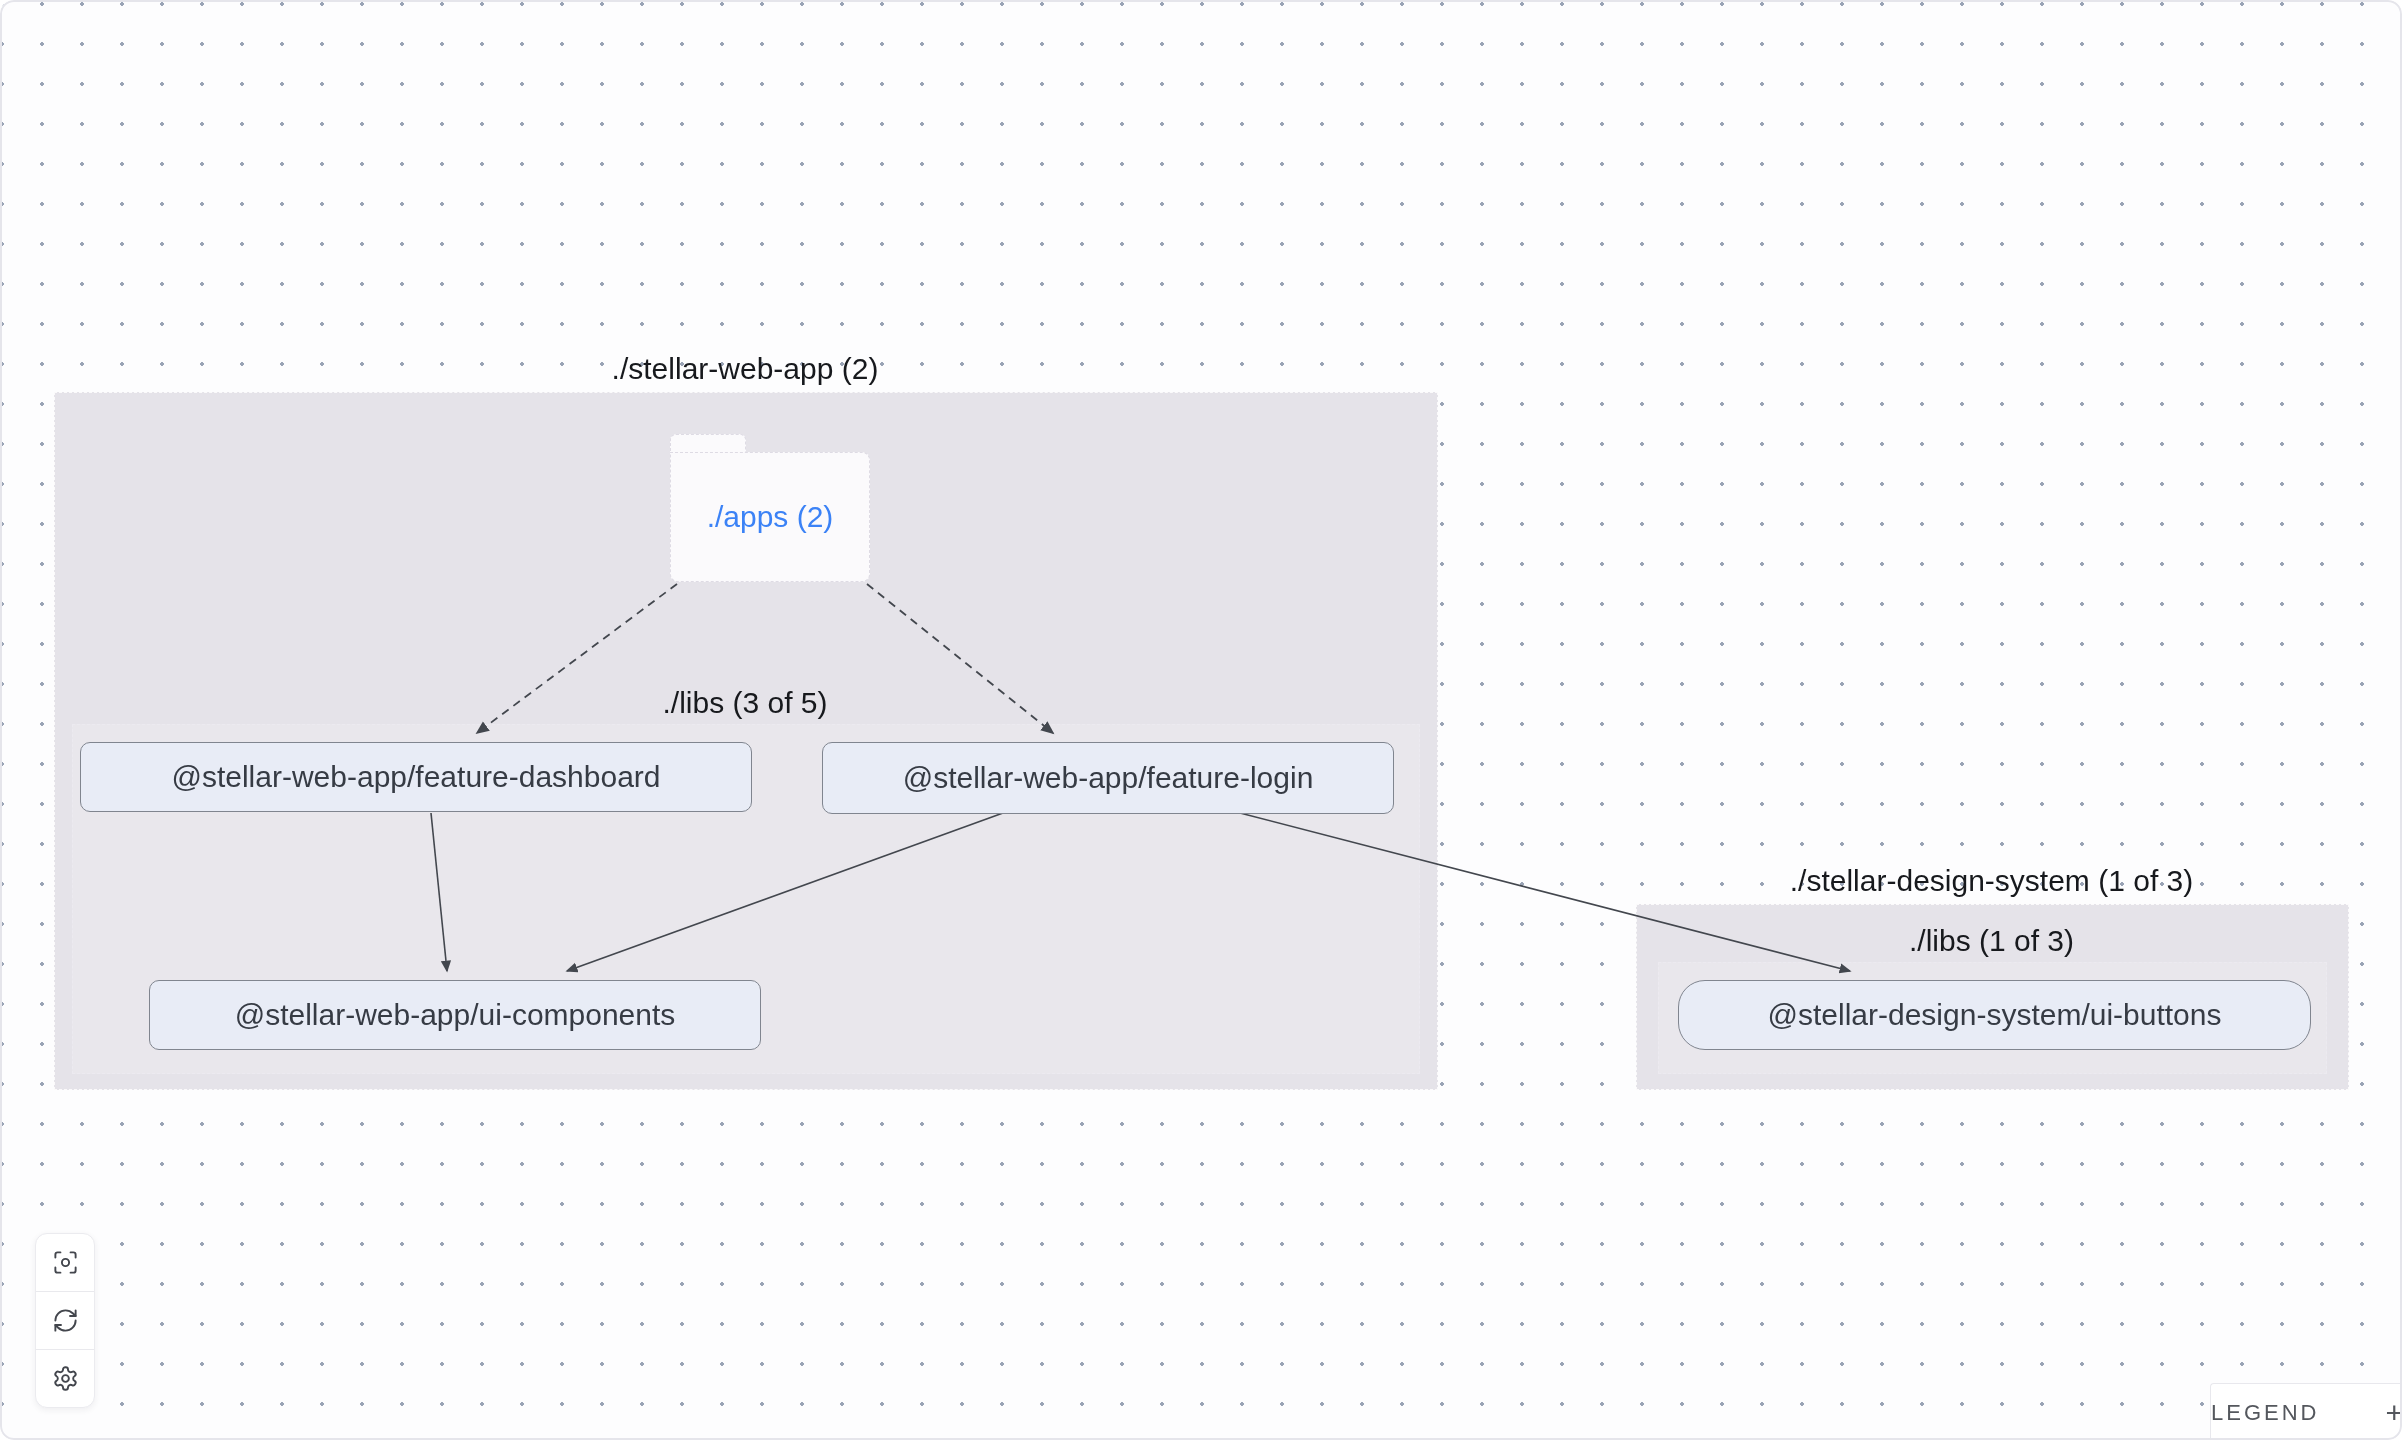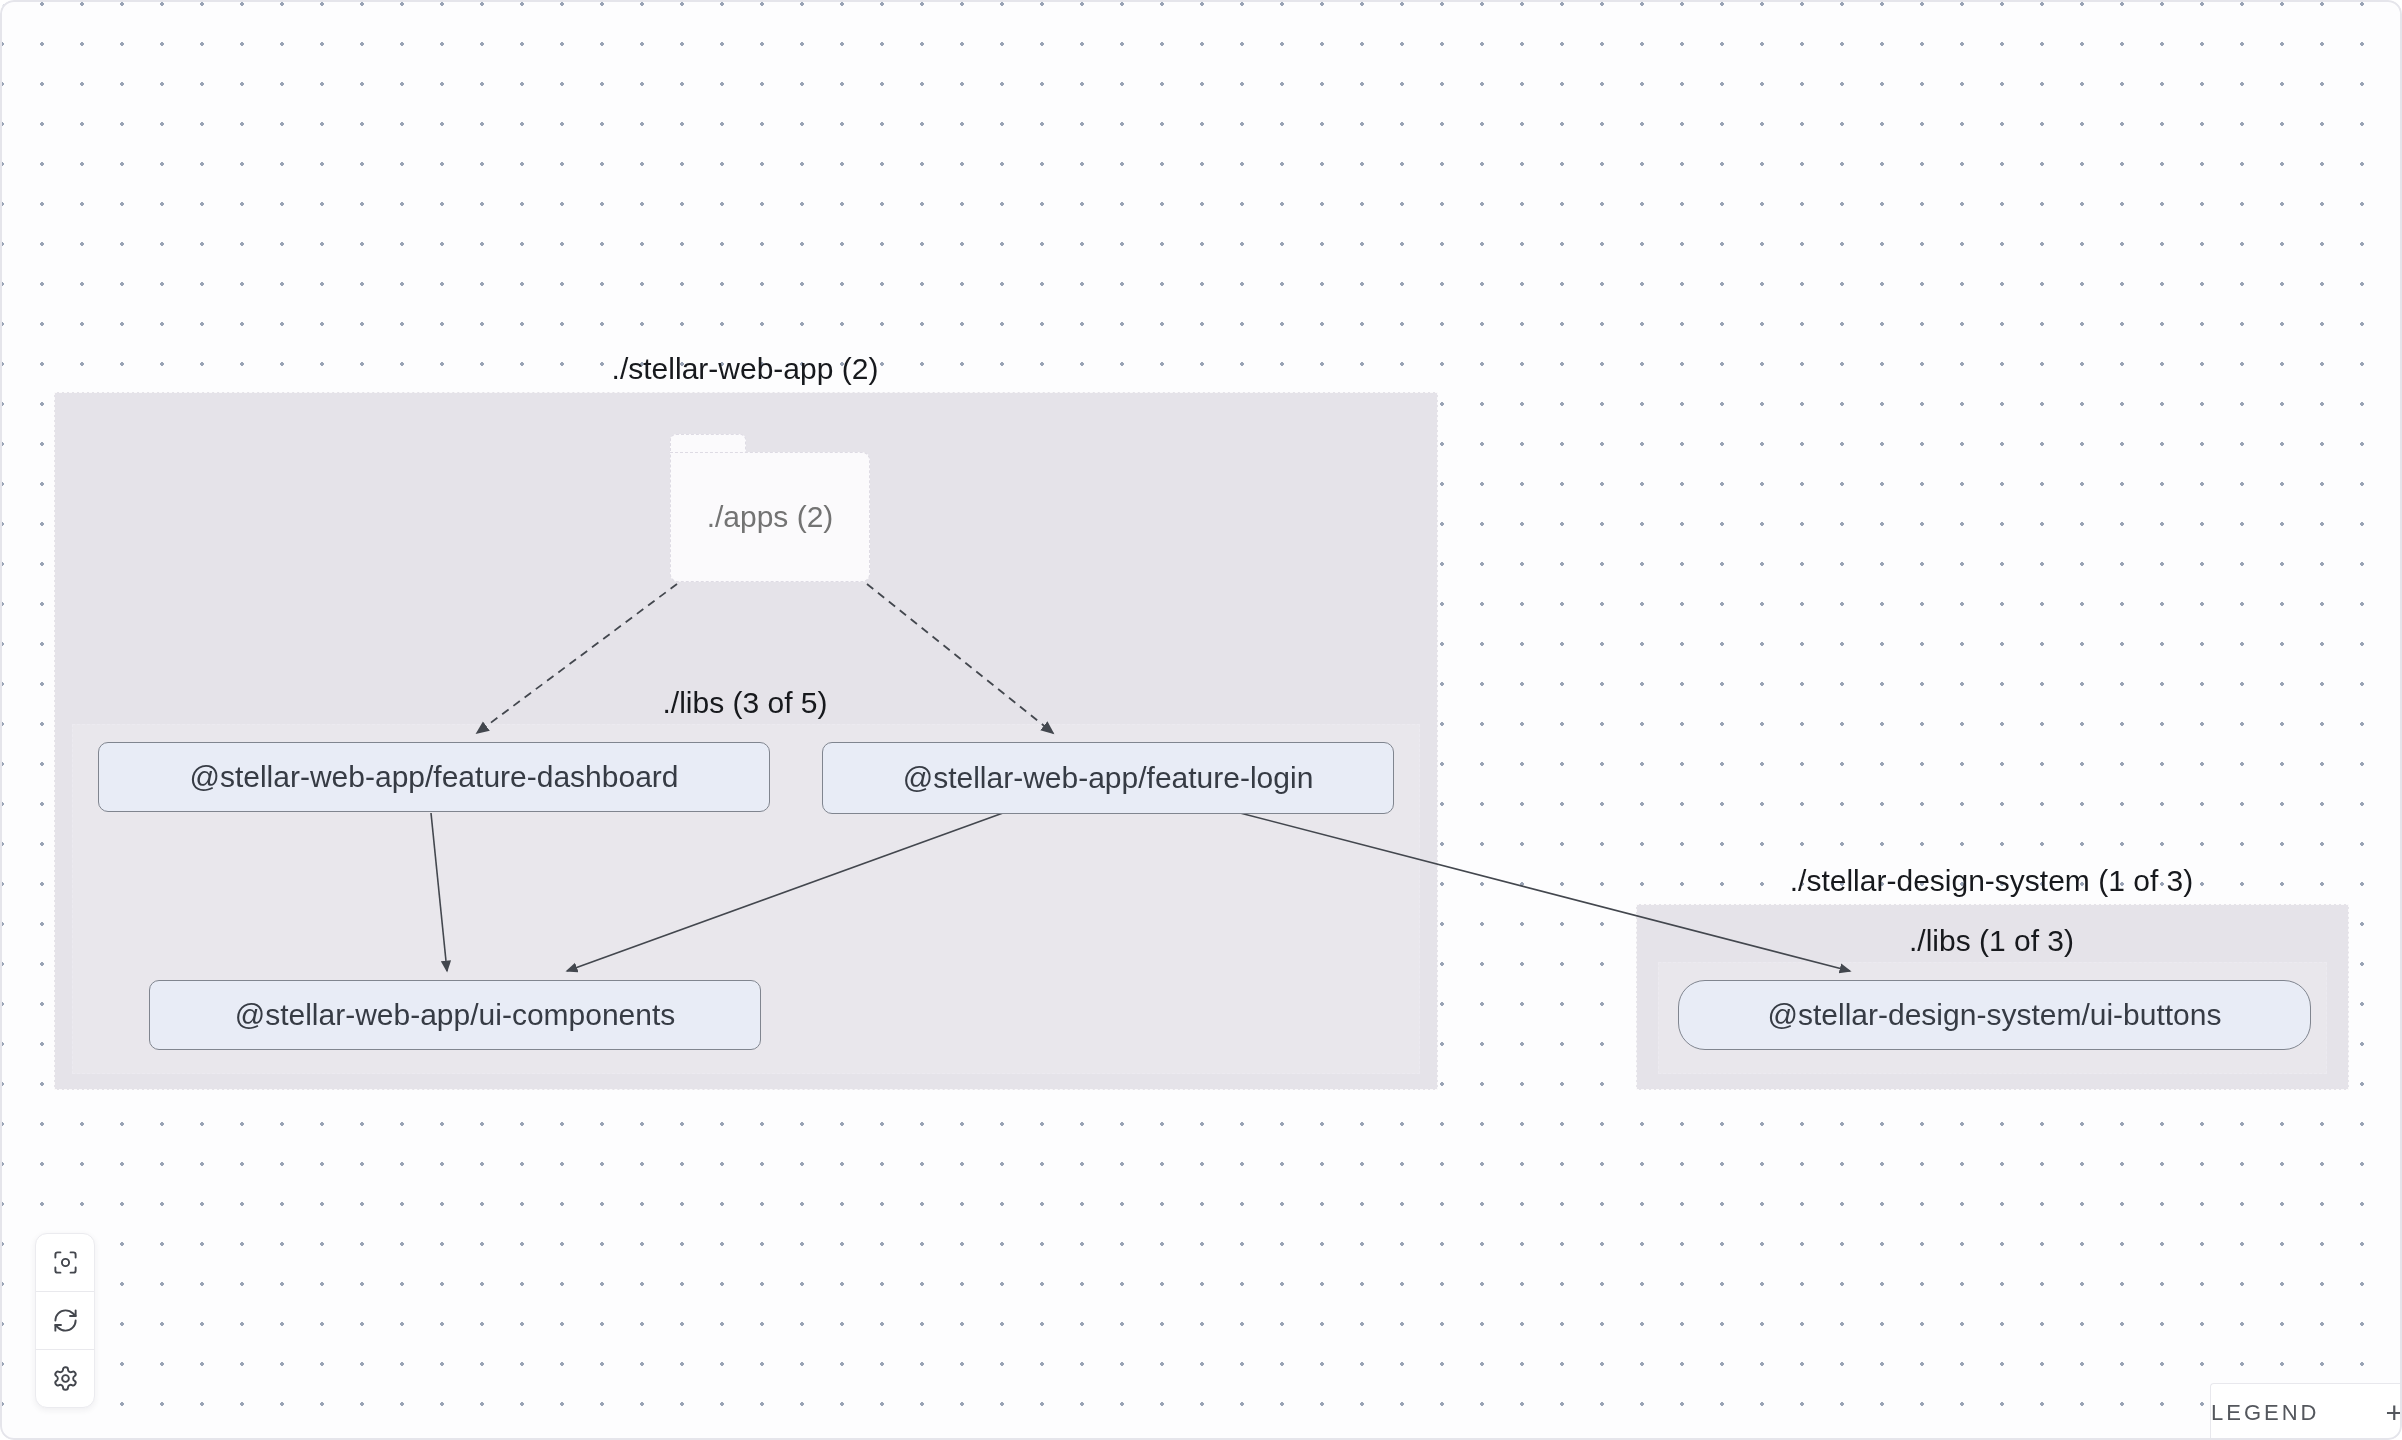--- a/index.html
+++ b/index.html
@@ -75,21 +75,21 @@
   }
   .folder-body {
     position: absolute; left: 0; top: 18px;
     width: 200px; height: 130px;
     background: #fbfafc;
     border: 1px dashed #dedbe4;
     border-radius: 0 8px 8px 8px;
     box-sizing: border-box;
     display: flex; align-items: center; justify-content: center;
     font-size: 30px;
-    color: #737373;
+    color: #3b82f6;
     white-space: nowrap;
   }
   .toolbar {
     position: absolute;
     left: 35px; top: 1233px;
     width: 58px; height: 173px;
     background: #ffffff;
     border: 1px solid #ebebef;
     border-radius: 12px;
     box-shadow: 0 2px 6px rgba(40,40,60,0.07);
@@ -158,21 +158,21 @@
     <path d="M431,813 L447,971" stroke="#43474e" stroke-width="1.6" fill="none" marker-end="url(#arrow)"></path>
     <path d="M1003,813 L567,971" stroke="#43474e" stroke-width="1.6" fill="none" marker-end="url(#arrow)"></path>
     <path d="M1240,813 L1850,971" stroke="#43474e" stroke-width="1.6" fill="none" marker-end="url(#arrow)"></path>
   </svg>
 
   <div class="folder" style="left:670px; top:434px; width:200px; height:148px;">
     <div class="folder-tab"></div>
     <div class="folder-body">./apps (2)</div>
   </div>
 
-  <div class="node" style="left:98px; top:742px; width:672px; height:70px;">@stellar-web-app/feature-dashboard</div>
+  <div class="node" style="left:80px; top:742px; width:672px; height:70px;">@stellar-web-app/feature-dashboard</div>
   <div class="node" style="left:822px; top:742px; width:572px; height:72px;">@stellar-web-app/feature-login</div>
   <div class="node" style="left:149px; top:980px; width:612px; height:70px;text-align:center;">@stellar-web-app/ui-components</div>
   <div class="node" style="left:1678px; top:980px; width:633px; height:70px;border-radius:27px;">@stellar-design-system/ui-buttons</div>
 
   <div class="toolbar">
     <button>
       <svg width="27" height="27" viewBox="0 0 24 24">
         <circle cx="12" cy="12" r="3.2"></circle>
         <path d="M3 7.5V5a2 2 0 0 1 2-2h2.5"></path>
         <path d="M16.5 3H19a2 2 0 0 1 2 2v2.5"></path>

